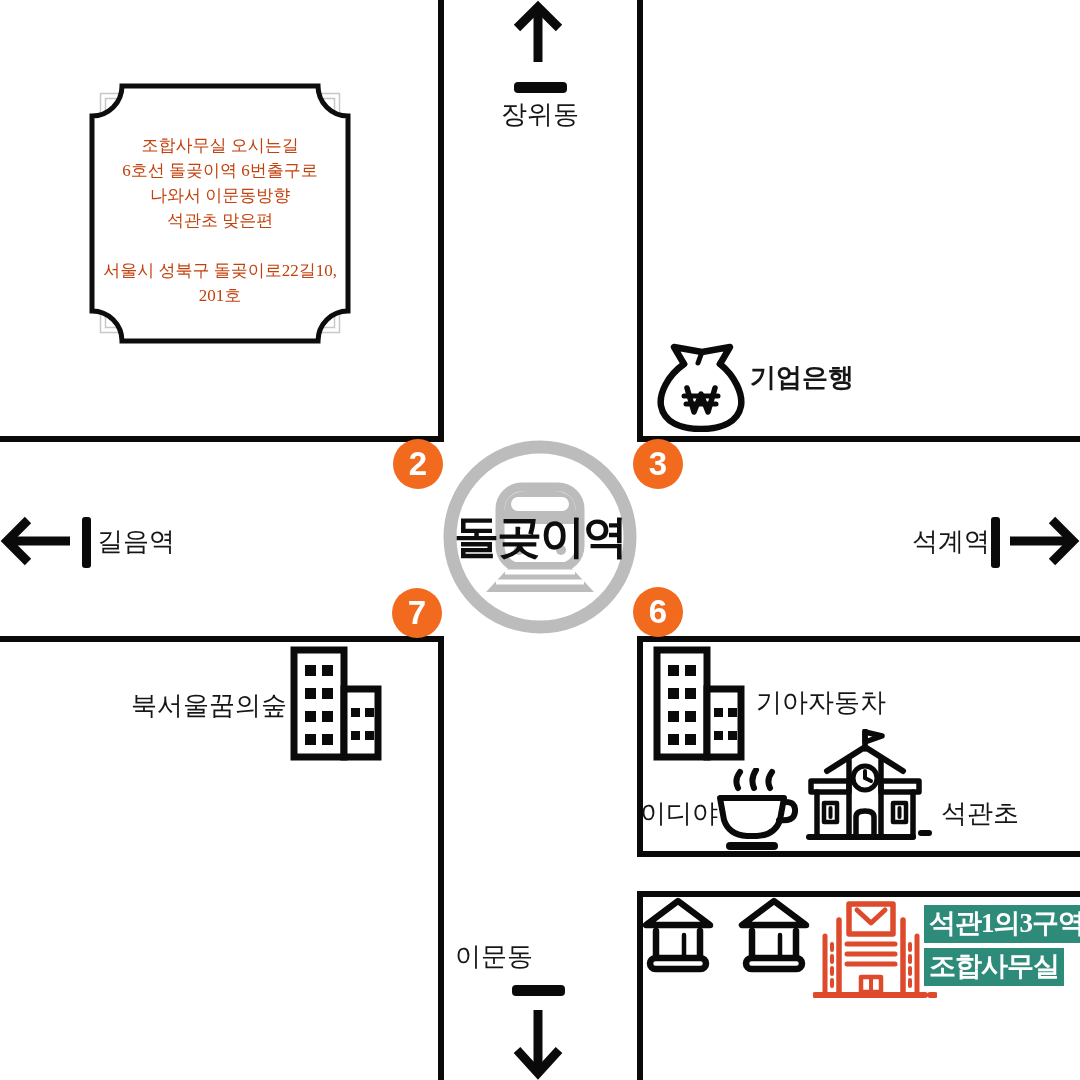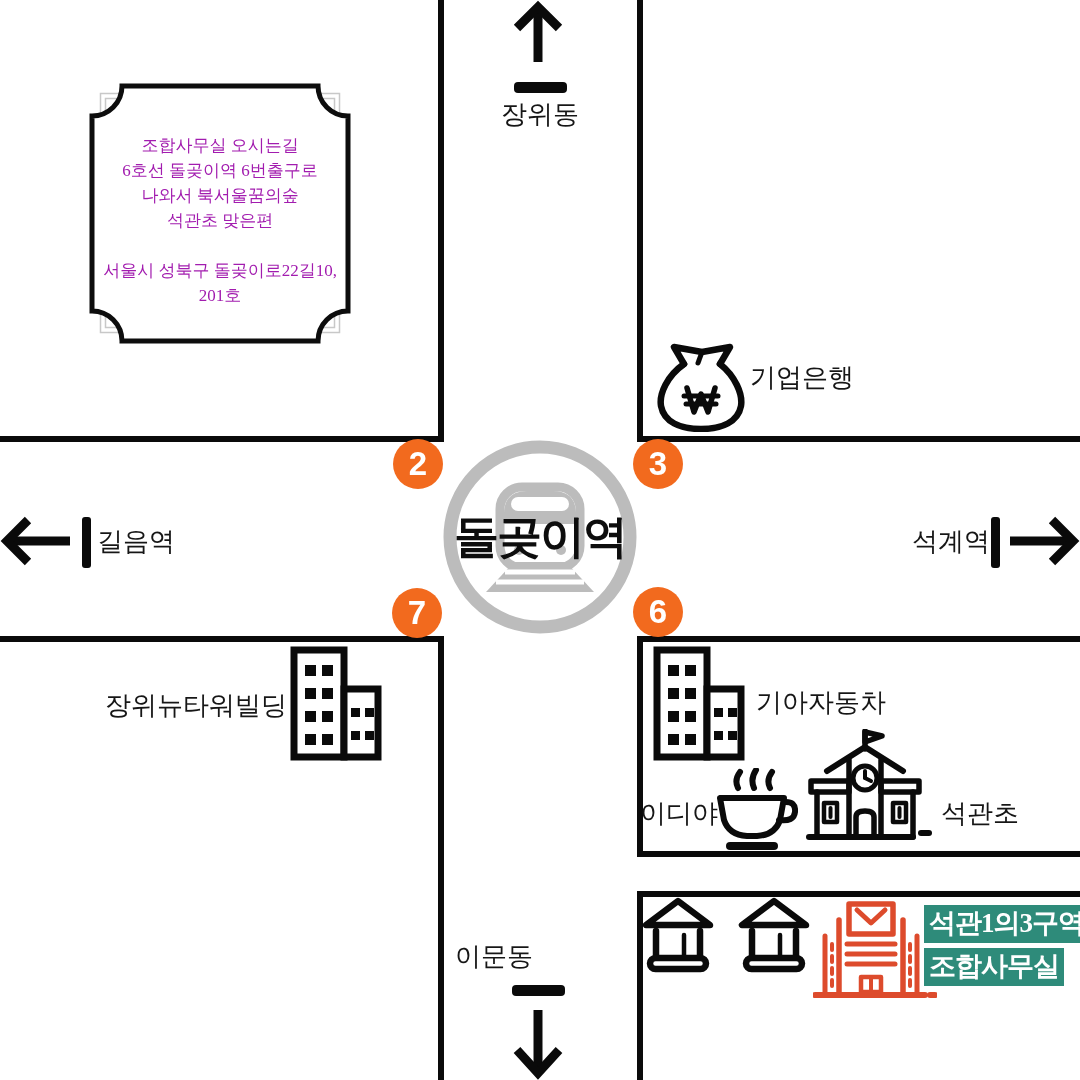--- a/index.html
+++ b/index.html
@@ -19,27 +19,27 @@
   #icon-cup{left:712px;top:768px;}
   #icon-school{left:803px;top:729px;}
   #icon-bank1{left:640px;top:897px;}
   #icon-bank2{left:736px;top:897px;}
   #icon-office{left:813px;top:900px;}
   .lbl{position:absolute;font-size:26px;line-height:31px;white-space:nowrap;z-index:4;color:#161616;}
   #north-label{left:430px;top:99px;width:220px;text-align:center;}
   #west-label{left:97px;top:526px;}
   #east-label{right:90px;top:526px;text-align:left;}
   #south-label{left:455px;top:941px;width:180px;text-align:left;}
-  #bank-label{left:750px;top:362px;}
+  #bank-label{left:750px;top:362px;font-weight:bold;}
   #tower-label{right:793px;top:690px;}
   #kia-label{left:756px;top:687px;}
   #ediya-label{left:640px;top:798px;}
   #school-label{left:941px;top:798px;}
   #stamp-text{position:absolute;left:92px;top:133px;width:256px;text-align:center;z-index:4;
-              font-size:17px;line-height:25px;color:#a21caf;}
+              font-size:17px;line-height:25px;color:#c2410c;}
   .stamp-line{min-height:25px;white-space:nowrap;}
   #station-name{position:absolute;left:540px;top:537px;transform:translate(-50%,-50%);z-index:5;
                 font-family:Liberation Sans, sans-serif;font-weight:900;
                 font-size:45px;letter-spacing:-2px;color:#0d0d0d;white-space:nowrap;}
   .exit{position:absolute;width:50px;height:50px;border-radius:50%;background:#f26a1e;color:#fff;
         text-align:center;font-family:"Liberation Sans","DejaVu Sans",sans-serif;
         font-size:33px;line-height:50px;font-weight:bold;z-index:6;}
   #exit-nw{left:393px;top:439px;}
   #exit-ne{left:633px;top:439px;}
   #exit-sw{left:392px;top:588px;}
@@ -101,21 +101,21 @@
         <circle cx="561" cy="550" r="5" fill="#bcbcbc"></circle>
       <polygon points="486,592 594,592 566,562 514,562" fill="#bcbcbc"></polygon>
       <path d="M505 572 H575" stroke="#ffffff" stroke-width="5"></path>
       <path d="M496 582 H584" stroke="#ffffff" stroke-width="5"></path>
     </g>
   </svg>
 
   <div id="stamp-text">
     <div class="stamp-line">조합사무실 오시는길</div>
     <div class="stamp-line">6호선 돌곶이역 6번출구로</div>
-    <div class="stamp-line">나와서 북서울꿈의숲</div>
+    <div class="stamp-line">나와서 이문동방향</div>
     <div class="stamp-line">석관초 맞은편</div>
     <div class="stamp-line"></div>
     <div class="stamp-line">서울시 성북구 돌곶이로22길10,</div>
     <div class="stamp-line">201호</div>
   </div>
 
   <div class="lbl" id="north-label">
     <div>장위동</div>
   </div>
   <div class="lbl" id="west-label">길음역</div>
@@ -235,21 +235,21 @@
       <path d="M58 77 V92" stroke-width="4"></path>
     <path d="M12 36 V92"></path>
       <path d="M104 36 V92"></path>
     <path d="M19 44 V92" stroke-width="4" stroke-dasharray="6 6"></path>
     <path d="M97 44 V92" stroke-width="4" stroke-dasharray="6 6"></path>
     <path d="M2 95 H112" stroke-width="6"></path>
     <path d="M117 95 H122" stroke-width="6"></path>
   </svg>
 
   <div class="lbl" id="bank-label">기업은행</div>
-  <div class="lbl" id="tower-label">장위뉴타워빌딩</div>
+  <div class="lbl" id="tower-label">북서울꿈의숲</div>
   <div class="lbl" id="kia-label">기아자동차</div>
   <div class="lbl" id="ediya-label">이디야</div>
   <div class="lbl" id="school-label">석관초</div>
 
   <div id="office-badge">
     <div class="badge-line">석관1의3구역</div>
     <div class="badge-line">조합사무실</div>
   </div>
 
 </div>

